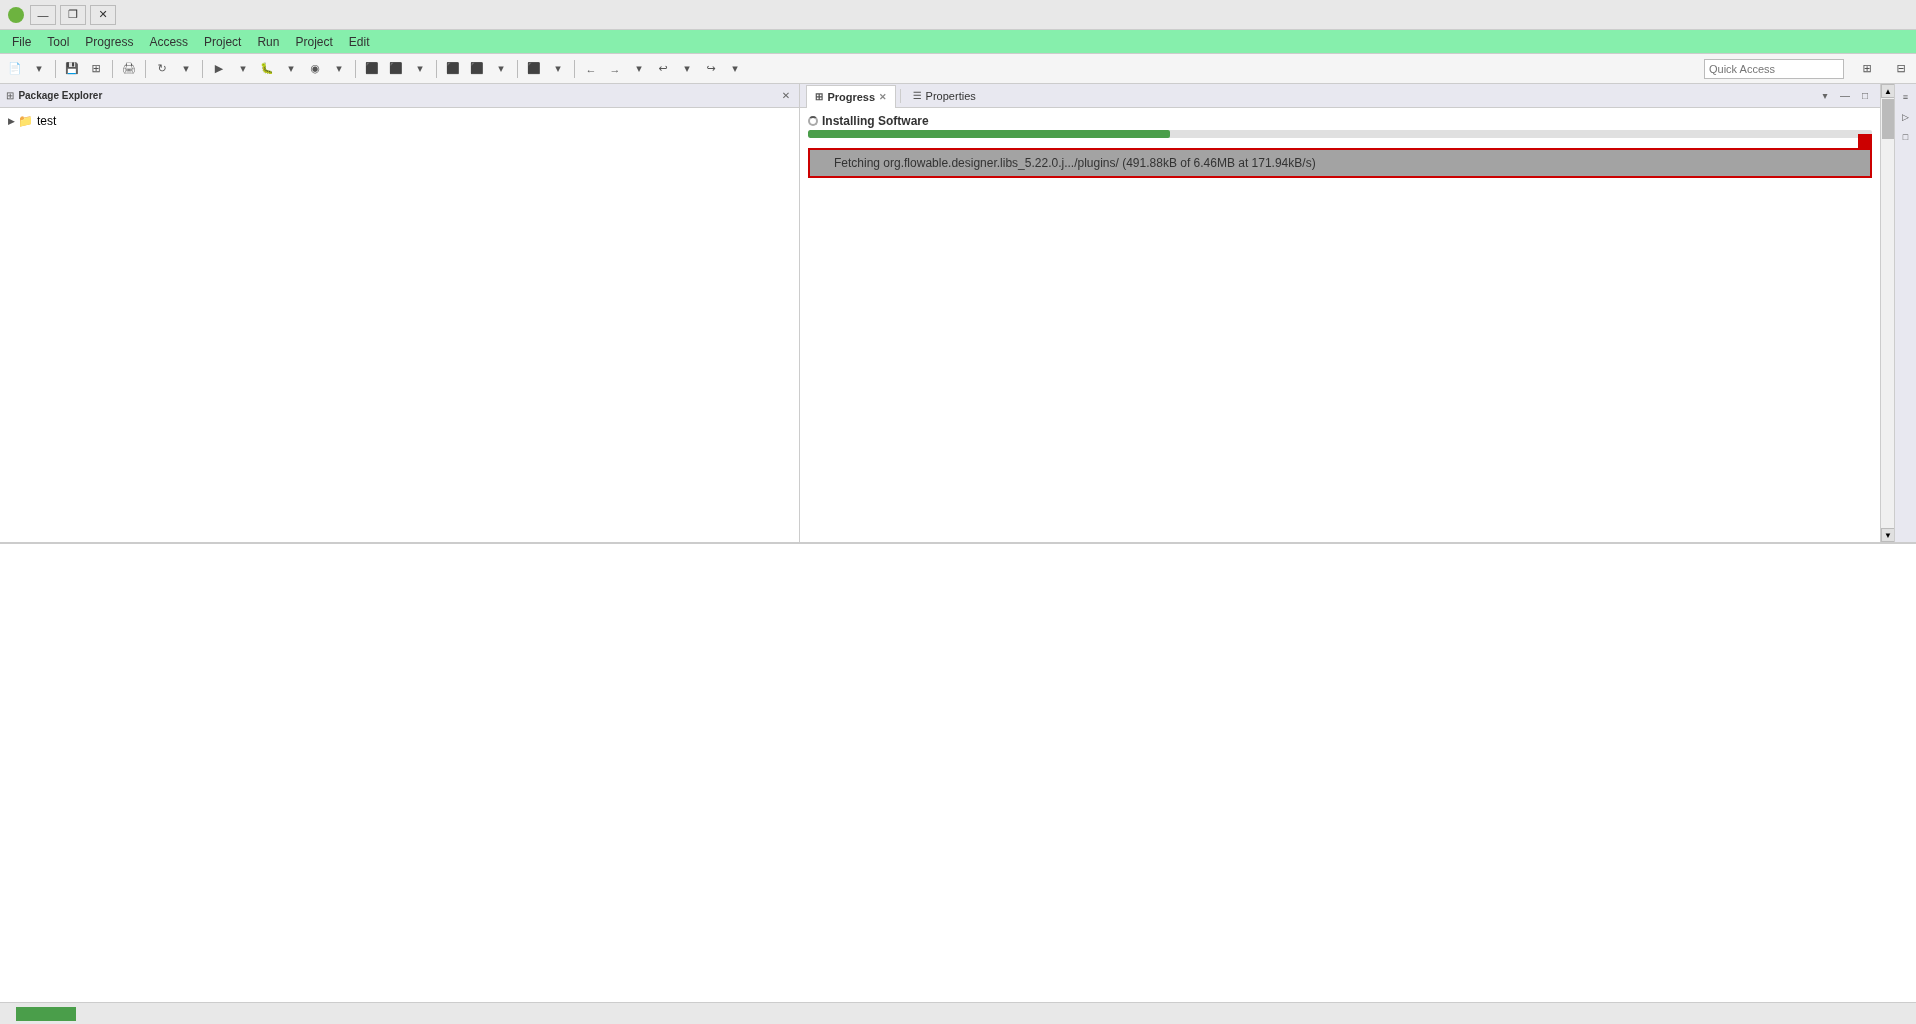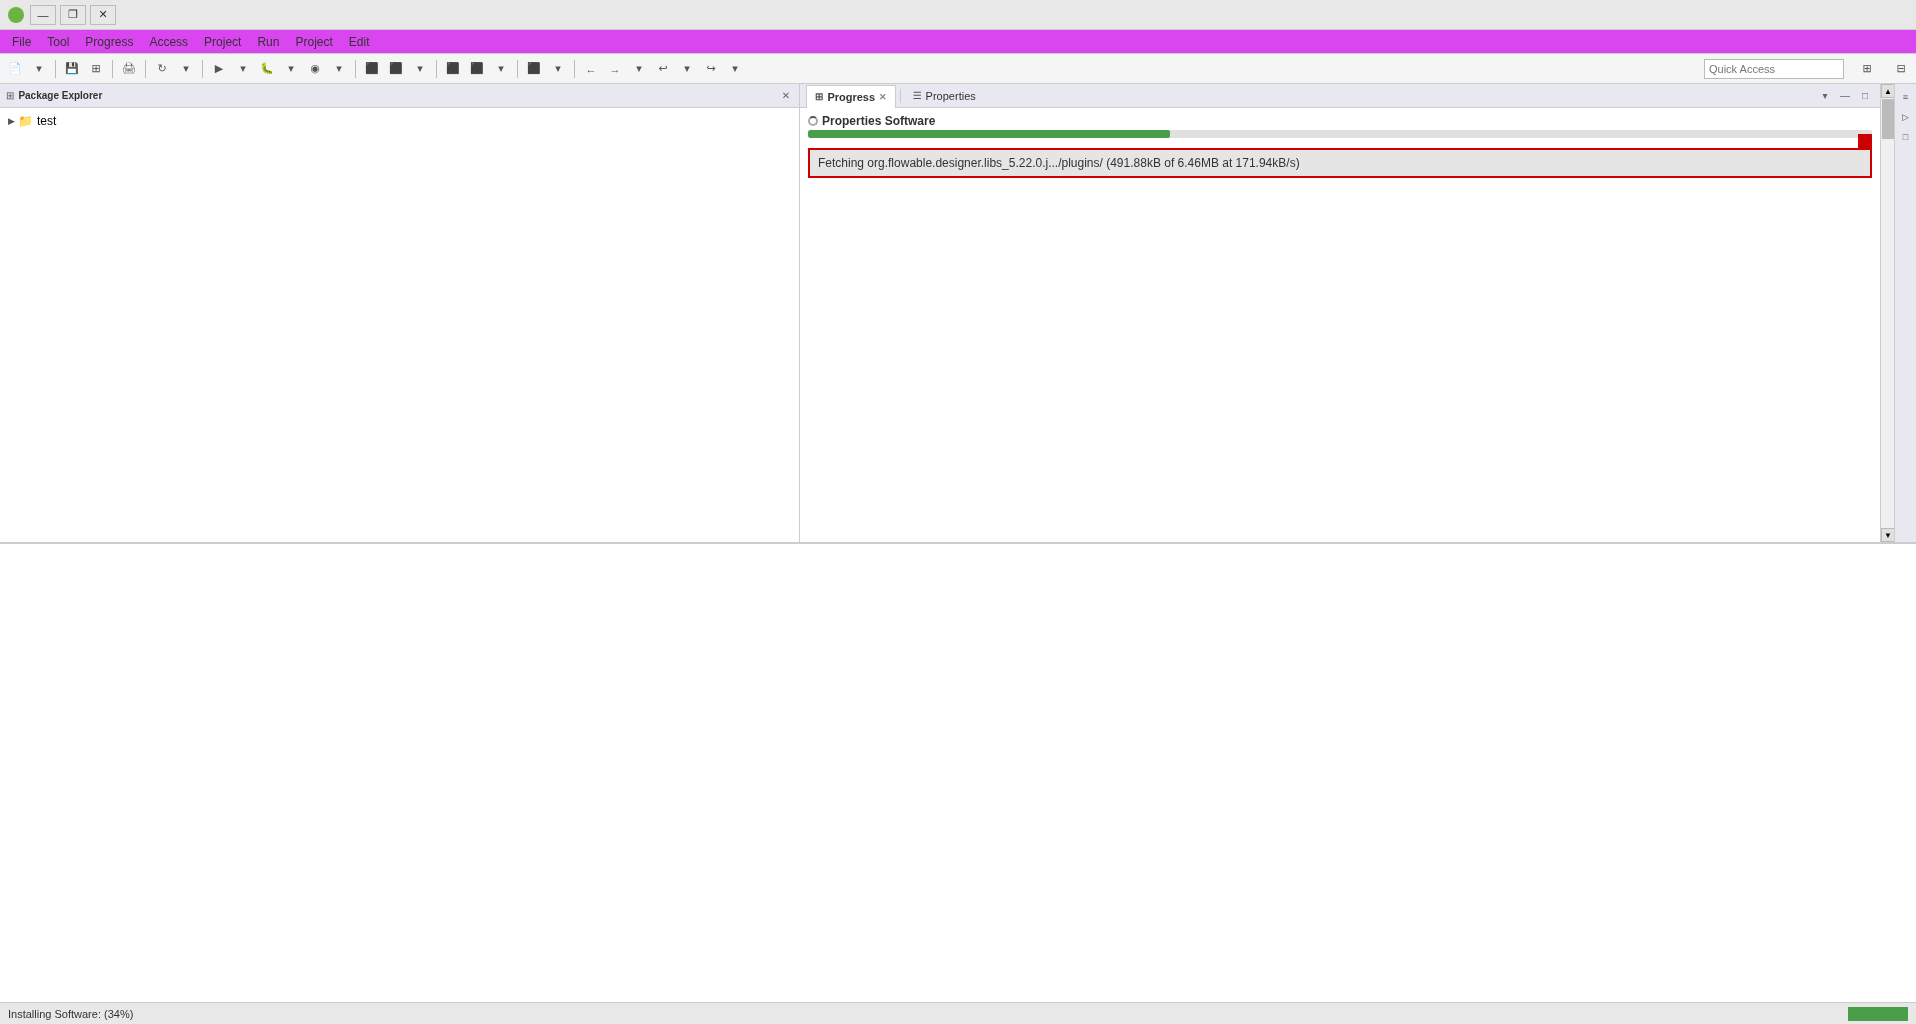--- a/index.html
+++ b/index.html
@@ -50,21 +50,21 @@
       cursor: pointer;
       display: flex;
       align-items: center;
       justify-content: center;
       font-size: 11px;
       color: #333;
     }
 
     
     .menu-bar {
-      background: #d946ef;
+      background: #86efac;
       height: 24px;
       display: flex;
       align-items: center;
       padding: 0 4px;
       border-bottom: 1px solid #ccc;
       flex-shrink: 0;
     }
     .menu-item {
       padding: 2px 8px;
       font-size: 12px;
@@ -285,24 +285,24 @@
       display: inline-block;
       margin-right: 4px;
     }
     .progress-sub-area {
       flex: 1;
       padding: 4px 8px;
       overflow: auto;
     }
     .progress-detail-box {
       border: 2px solid #cc0000;
-      padding: 6px 8px;
-      font-size: 12px;
-      color: #333;
-      background: #e5e5e5;
+      padding: 6px 24px;
+      font-size: 12px;
+      color: #333;
+      background: #a3a3a3;
     }
     .progress-stop-btn {
       position: absolute;
       right: 8px;
       top: 4px;
       width: 14px;
       height: 14px;
       background: #cc0000;
       cursor: pointer;
     }
@@ -495,21 +495,21 @@
             <button class="panel-toolbar-btn">▾</button>
             <button class="panel-toolbar-btn">—</button>
             <button class="panel-toolbar-btn">□</button>
           </div>
         </div>
 
         <div class="progress-content">
 
           <div style="display:flex; align-items:center; padding: 6px 8px 2px 8px; flex-shrink:0;">
             <div class="progress-spinning"></div>
-            <span class="progress-task" style="padding:0;">Properties Software</span>
+            <span class="progress-task" style="padding:0;">Installing Software</span>
           </div>
 
           <div class="progress-bar-container" style="position:relative;">
             <div class="progress-bar-track">
               <div class="progress-bar-fill" style="width:34%;"></div>
             </div>
             <div class="progress-stop-btn" title="Stop"></div>
           </div>
 
           <div class="progress-sub-area">
@@ -533,15 +533,14 @@
         <div class="icon-strip-btn">▷</div>
         <div class="icon-strip-btn">□</div>
       </div>
     </div>
   </div>
 </div>
 
 <div class="lower-workspace" style="flex:1; background:white; border-top:2px solid #ccc;"></div>
 
 <div class="status-bar">
-  <span class="status-text">Installing Software: (34%)</span>
   <div class="status-progress-indicator"></div>
 </div>
 
 </body></html>

